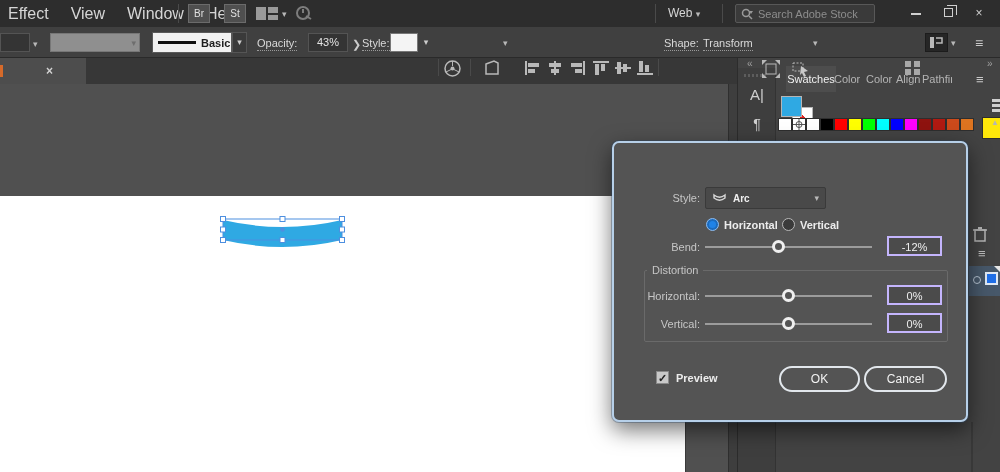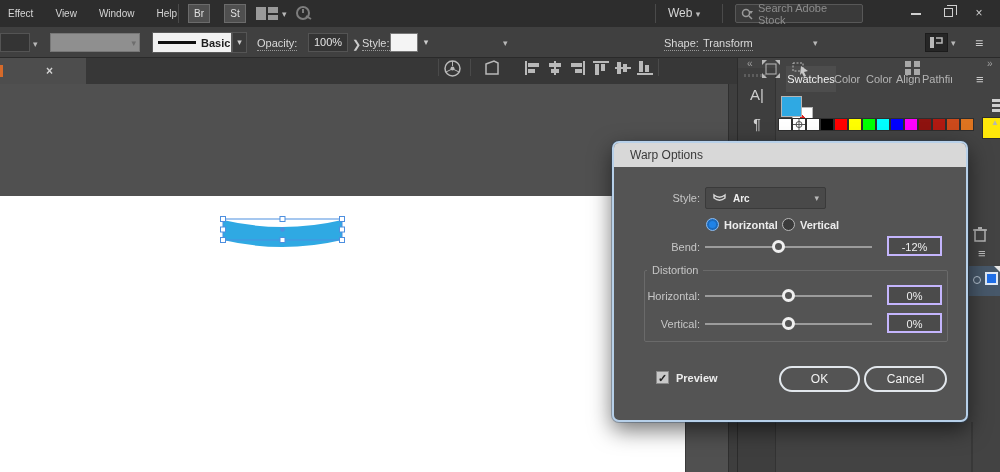--- a/index.html
+++ b/index.html
@@ -3,27 +3,27 @@
 <meta charset="utf-8">
 <style>
   * { margin:0; padding:0; box-sizing:border-box; }
   html,body { width:1000px; height:472px; overflow:hidden; background:#2d2d2d;
               font-family:"Liberation Sans", sans-serif; font-size:11px; -webkit-font-smoothing:antialiased; }
   #app { position:relative; width:1000px; height:472px; }
 
   
   #topbar { position:absolute; left:0; top:0; width:1000px; height:27px; background:#2d2d2d; z-index:20; }
   #menubar-items { position:absolute; left:8px; top:0; height:27px; display:flex; align-items:center; gap:22px; }
-  .menu-item { color:#d6d6d6; font-size:10px; cursor:default; }
+  .menu-item { color:#d6d6d6; font-size:16px; cursor:default; }
   .vsep { position:absolute; top:4px; width:1px; height:19px; background:#4a4a4a; }
   .mini-btn { position:absolute; top:4px; height:19px; padding:0 4px; background:#4f4f4f; border:1px solid #6b6b6b;
               color:#e0e0e0; font-size:10px; line-height:17px; text-align:center; }
   .chev { color:#b8b8b8; font-size:9px; }
   #workspace-switch { position:absolute; left:668px; top:6px; color:#d6d6d6; font-size:12px; }
-  #stock-search { position:absolute; left:735px; top:4px; width:128px; height:19px; background:#3a3a3a;
+  #stock-search { position:absolute; left:735px; top:4px; width:140px; height:19px; background:#3a3a3a;
                   border:1px solid #585858; border-radius:2px; display:flex; align-items:center; padding:0 5px; gap:4px; }
   #stock-search span.ph { color:#8d8d8d; font-size:11px; }
   .winbtn { position:absolute; top:3px; width:26px; height:20px; color:#cfcfcf; text-align:center; line-height:20px; font-size:12px; }
   .minimize-bar { display:inline-block; width:10px; height:2px; background:#cfcfcf; vertical-align:middle; }
   .restore-box { position:relative; display:inline-block; width:9px; height:9px; border:1px solid #cfcfcf; margin-top:5px; }
   .restore-box:before { content:""; position:absolute; left:2px; top:-4px; width:9px; height:9px; border:1px solid #cfcfcf; border-bottom:none; border-left:none; }
 
   
   #controlbar { position:absolute; left:0; top:27px; width:1000px; height:31px; background:#404040; border-bottom:1px solid #2a2a2a; z-index:20; }
   .cb-label { position:absolute; color:#d9d9d9; font-size:11px; top:10px; }
@@ -162,21 +162,21 @@
     <span class="chev" style="position:absolute;left:33px;top:12px">▾</span>
     <div id="stroke-var-dd">
         <span class="chev">▾</span>
       </div>
     <div id="brush-def">
       <span class="stroke-line"></span>
       <span>Basic</span>
     </div>
     <div id="brush-def-chev">▾</div>
     <span class="cb-label dotted" style="left:257px">Opacity:</span>
-    <div class="cb-box" style="left:308px;width:40px">100%</div>
+    <div class="cb-box" style="left:308px;width:40px">43%</div>
     <span class="chev" style="position:absolute;left:352px;top:11px;font-size:11px;color:#ccc">❯</span>
     <span class="cb-label dotted" style="left:362px">Style:</span>
     <div id="style-swatch"></div>
     <div id="style-swatch-chev">▾</div>
     <div class="vsep" style="left:438px;top:32px;height:17px"></div>
     <div class="iconsvg" style="left:444px;top:33px">
       <svg width="17" height="17">
           <circle cx="8.5" cy="8.5" r="7.5" fill="none" stroke="#b9b9b9" stroke-width="1.5"></circle>
           <circle cx="8.5" cy="8.5" r="2" fill="#b9b9b9"></circle>
           <line x1="8.5" y1="1" x2="8.5" y2="6" stroke="#b9b9b9"></line>
@@ -352,21 +352,20 @@
     </div>
     <div id="sliver-layer-row">
       <span class="target-circle"></span>
       <span class="thumb"></span>
       <span class="fold"></span>
     </div>
     <div id="sliver-vline"></div>
   </div>
 
   <div id="dialog">
-    <div id="dialog-title">Warp Options</div>
 
     <div class="dlg-label" style="top:49px">Style:</div>
     <div id="style-dd">
       <svg width="15" height="12">
           <path d="M2,3 Q7.5,7.5 13,3 L13,6 Q7.5,10.5 2,6 Z" fill="none" stroke="#d8d8d8" stroke-width="1.4"></path>
         </svg>
       <span class="val">Arc</span>
       <span class="chev">▾</span>
     </div>
 

